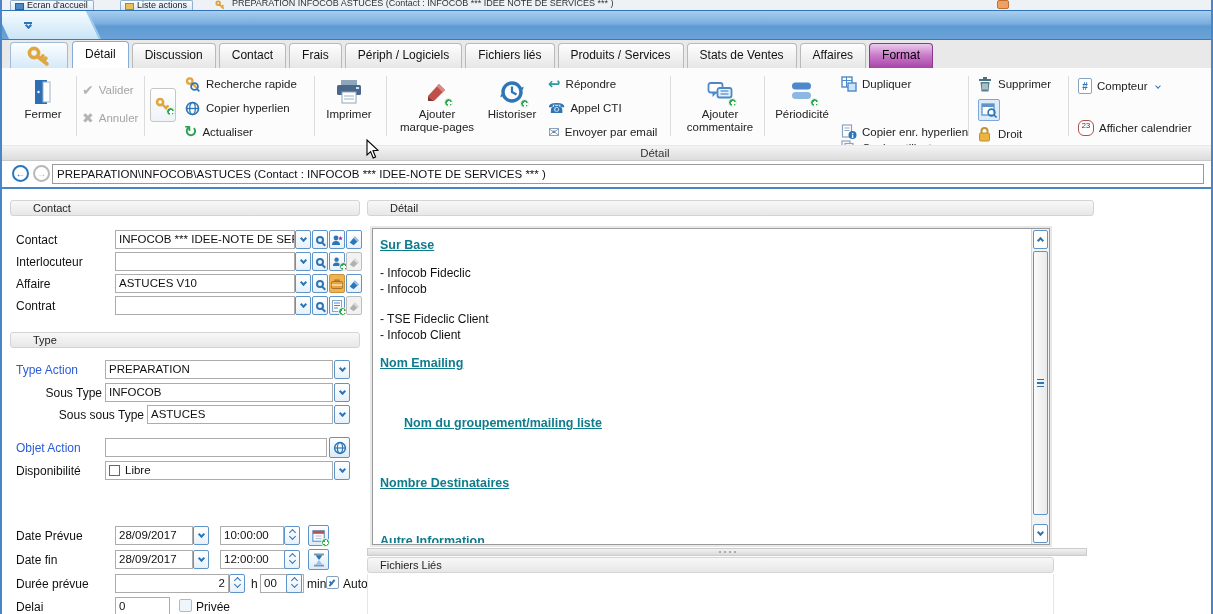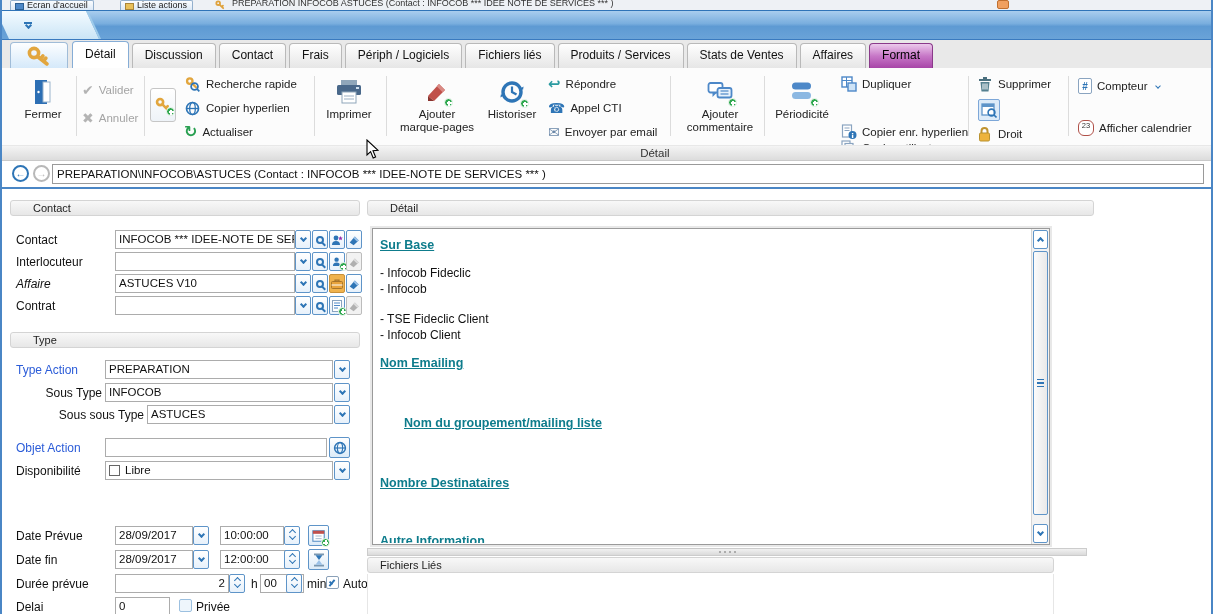--- a/index.html
+++ b/index.html
@@ -460,21 +460,21 @@
       <span class="badge" style="right:-5px; bottom:-4px;"></span>
     </span>
   </span>
   <span class="fbtn dis" style="left:344px; top:252px;">
     <svg width="12" height="12" viewBox="0 0 14 14">
         <path d="M2 10 L8 3 L12.5 7.5 L6.5 13 Z" fill="#b0b0b0"></path>
         <path d="M8 3 L12.5 7.5 L10.8 9 L6.3 4.7 Z" fill="#dcdcdc"></path>
       </svg>
   </span>
 
-  <span class="lbl" style="left:14px; top:277px;font-style:italic;">Affaire</span>
+  <span class="lbl" style="left:14px; top:277px;">Affaire</span>
   <div class="inp" style="left:113px; top:274px; width:180px;">ASTUCES V10</div>
   <span class="fbtn" style="left:293px; top:274px;">
       <span class="chev"></span>
     </span>
   <span class="fbtn" style="left:310px; top:274px;">
       <span class="mag"></span>
     </span>
   <span class="fbtn" style="left:327px; top:274px; background:#f0b34e; border-color:#c8913a;">
     <svg width="12" height="10" viewBox="0 0 12 10">
         <rect x="0.5" y="2.5" width="11" height="7" rx="1" fill="#e8a33d" stroke="#a8742a"></rect>

